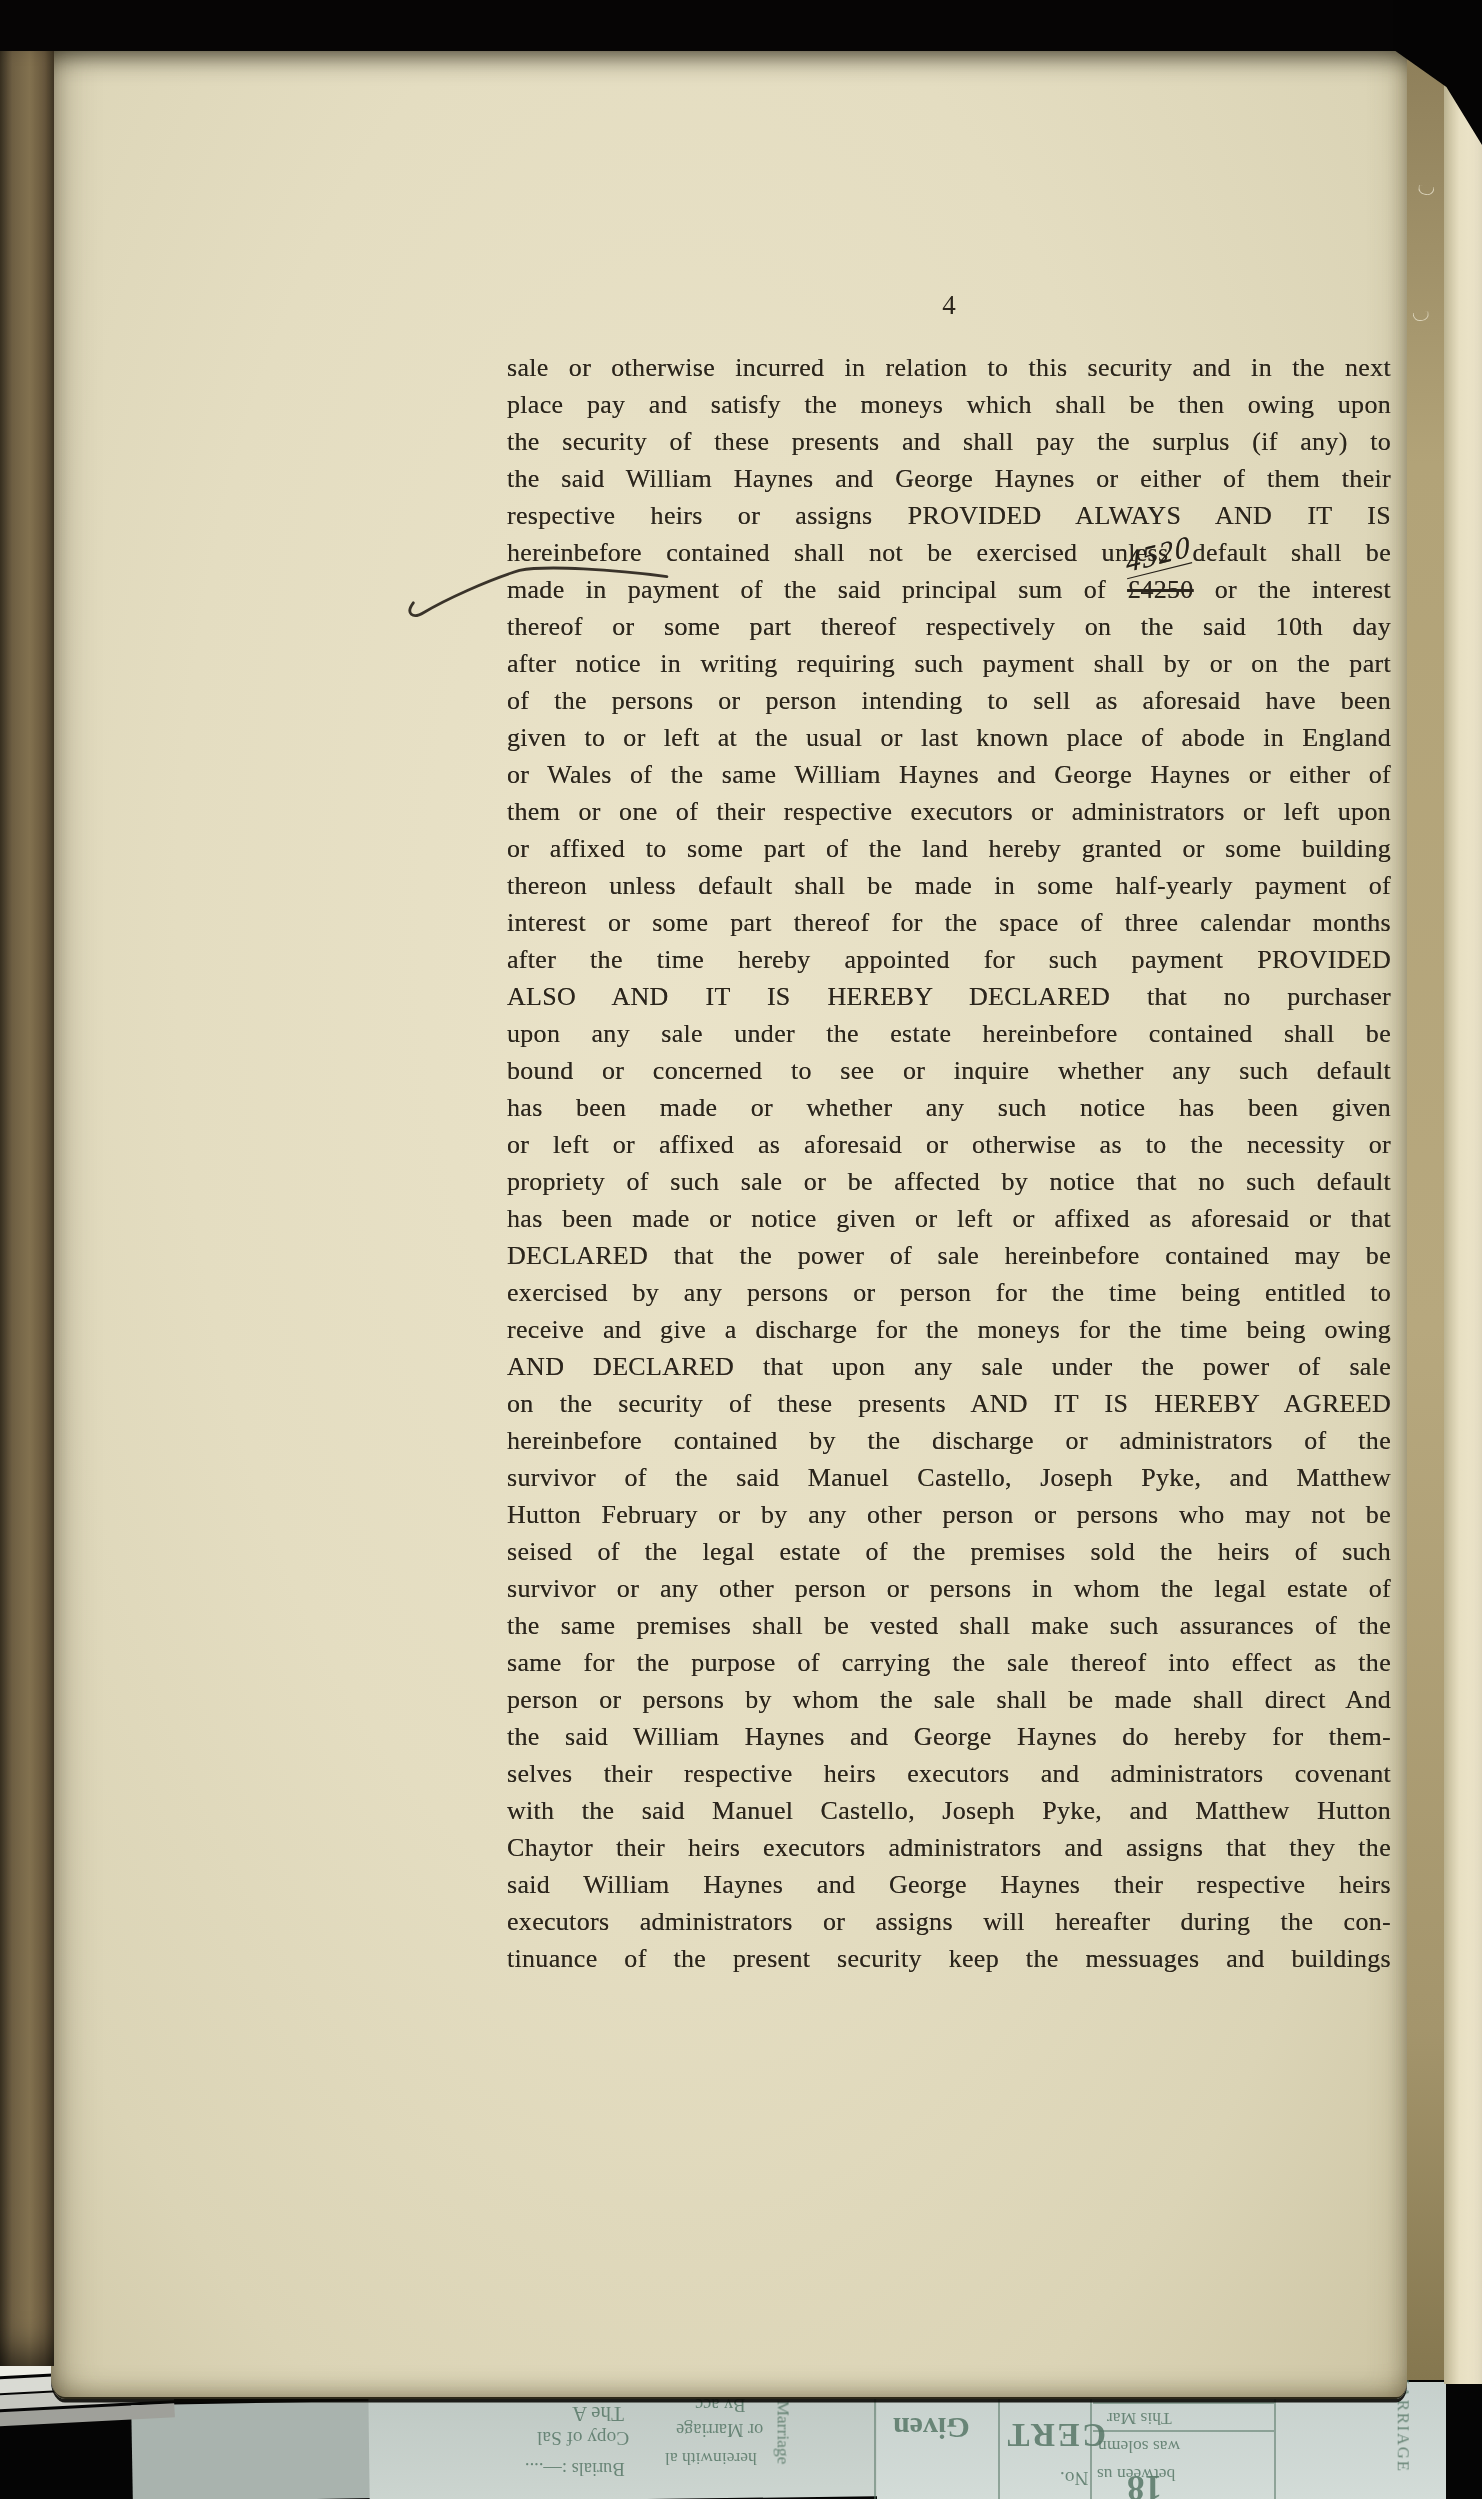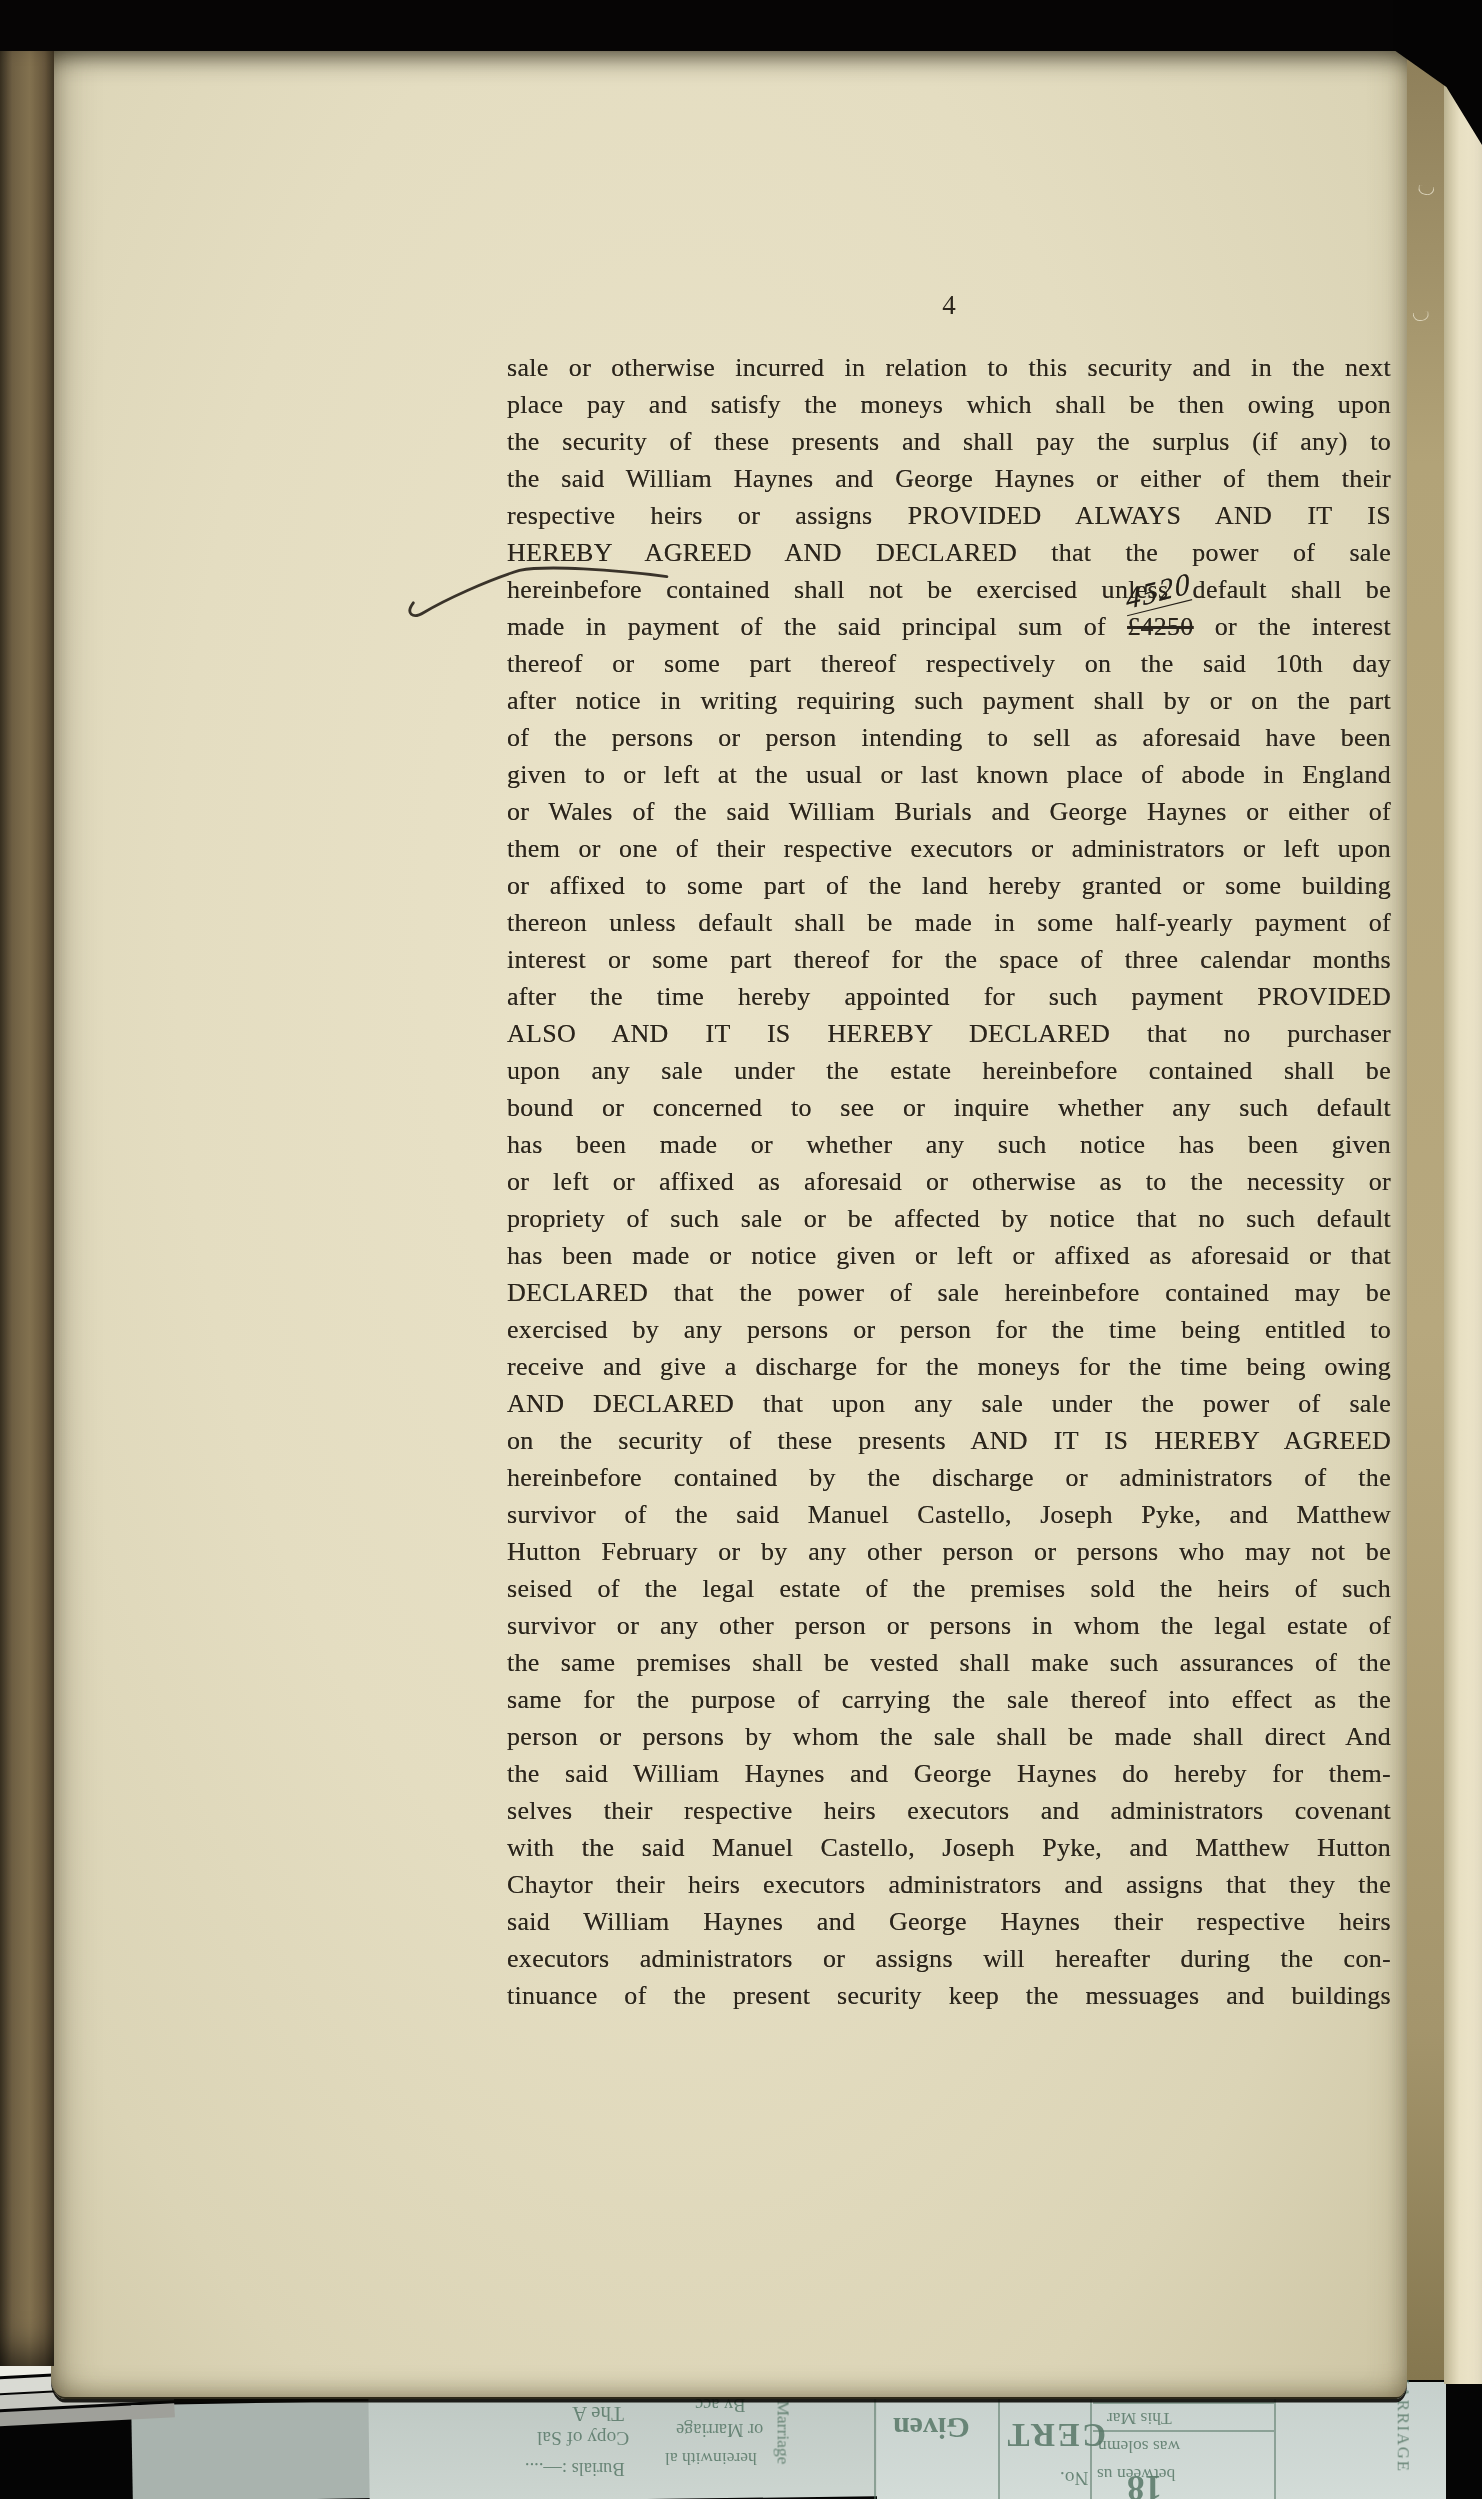--- a/index.html
+++ b/index.html
@@ -110,28 +110,27 @@
   <div class="top-band"></div>
   <div class="top-right-wedge"></div>
 
   <div class="page-number">4</div>
   <div class="text-block" id="text-block">
       <div class="line">sale or otherwise incurred in relation to this security and in the next</div>
       <div class="line">place pay and satisfy the moneys which shall be then owing upon</div>
       <div class="line">the security of these presents and shall pay the surplus (if any) to</div>
       <div class="line">the said William Haynes and George Haynes or either of them their</div>
       <div class="line">respective heirs or assigns PROVIDED ALWAYS AND IT IS</div>
-      <div class="line">HEREBY AGREED AND DECLARED that the power of sale</div>
       <div class="line">hereinbefore contained shall not be exercised unless default shall be</div>
       <div class="line">made in payment of the said principal sum of <span class="struck-wrap"><span class="struck">£4250</span><span class="hand">4520</span></span> or the interest</div>
       <div class="line">thereof or some part thereof respectively on the said 10th day</div>
       <div class="line">after notice in writing requiring such payment shall by or on the part</div>
       <div class="line">of the persons or person intending to sell as aforesaid have been</div>
       <div class="line">given to or left at the usual or last known place of abode in England</div>
-      <div class="line">or Wales of the said William Burials and George Haynes or either of</div>
+      <div class="line">or Wales of the same William Haynes and George Haynes or either of</div>
       <div class="line">them or one of their respective executors or administrators or left upon</div>
       <div class="line">or affixed to some part of the land hereby granted or some building</div>
       <div class="line">thereon unless default shall be made in some half-yearly payment of</div>
       <div class="line">interest or some part thereof for the space of three calendar months</div>
       <div class="line">after the time hereby appointed for such payment PROVIDED</div>
       <div class="line">ALSO AND IT IS HEREBY DECLARED that no purchaser</div>
       <div class="line">upon any sale under the estate hereinbefore contained shall be</div>
       <div class="line">bound or concerned to see or inquire whether any such default</div>
       <div class="line">has been made or whether any such notice has been given</div>
       <div class="line">or left or affixed as aforesaid or otherwise as to the necessity or</div>

